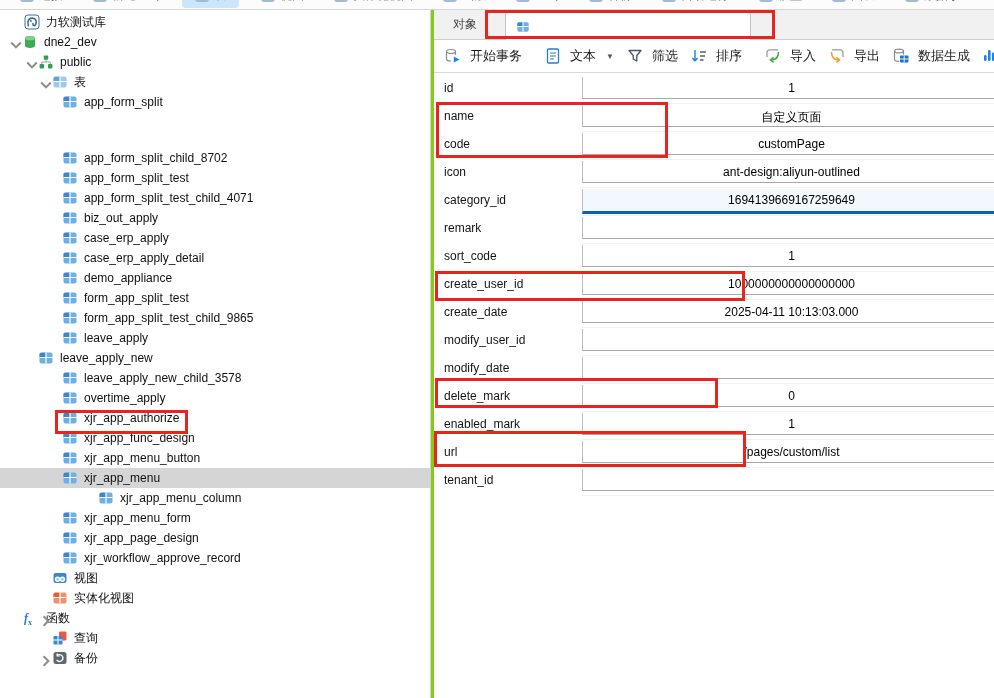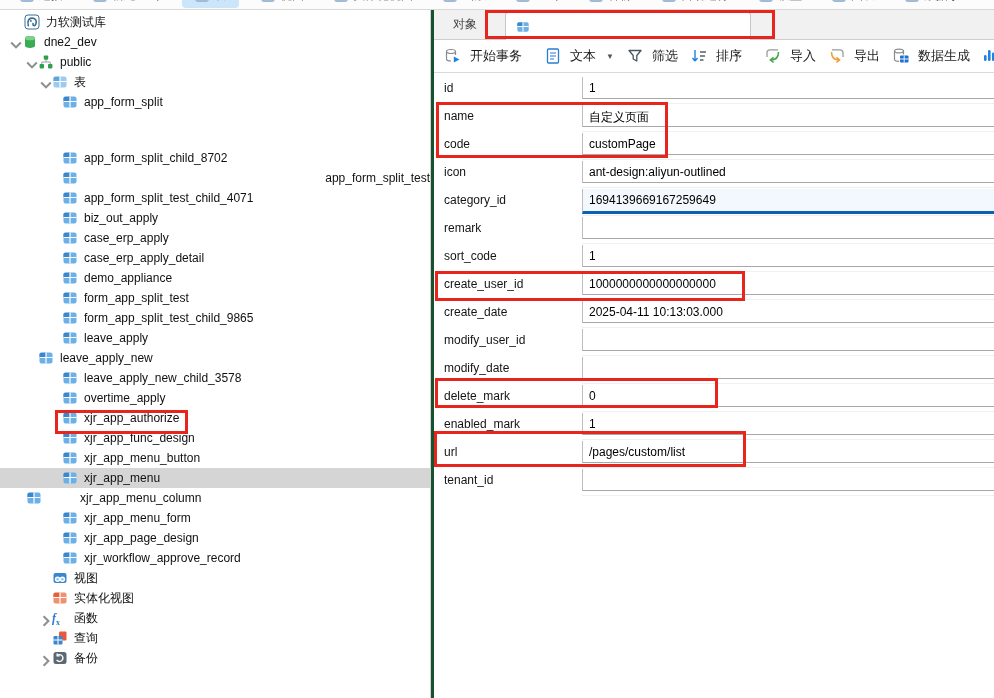--- a/index.html
+++ b/index.html
@@ -1,16 +1,16 @@
 <!DOCTYPE html>
 <html><head>
 <meta charset="utf-8">
 <style>
   html,body{margin:0;padding:0;background:#fff;}
-  #canvas{position:relative;width:994px;height:698px;background:#14532d;overflow:hidden;
+  #canvas{position:relative;width:994px;height:698px;background:#84cc16;overflow:hidden;
           font-family:"Liberation Sans","DejaVu Sans",sans-serif;color:#111;}
 
   
   .top-strip{position:absolute;left:0;top:0;width:100%;height:10px;background:#fcfcfc;
              border-bottom:1px solid #d8d8d8;overflow:hidden;box-sizing:border-box;}
   .tt-row{display:flex;align-items:center;gap:14px;padding-left:12px;margin-top:-20px;height:30px;}
   .tt-item{display:flex;align-items:center;gap:5px;font-size:12px;color:#222;
            padding:4px 8px;border-radius:4px;white-space:nowrap;}
   .tt-item.active{background:#cbe6fa;padding:4px 13px;}
   .tt-ic{width:14px;height:14px;border-radius:3px;background:linear-gradient(#cfdded,#9db8d4);flex:0 0 14px;}
@@ -40,21 +40,21 @@
   .tab .ic{width:14px;height:14px;flex:0 0 14px;}
 
   .toolbar{height:33px;display:flex;align-items:center;padding-left:4px;
            border-bottom:1px solid #d9d9d9;box-sizing:border-box;background:#fff;}
   .tb-btn{display:flex;align-items:center;gap:8px;font-size:13px;color:#1b1b1b;
           padding:3px 6px;border-radius:3px;white-space:nowrap;}
   .tb-btn .ic{width:18px;height:18px;flex:0 0 18px;}
   .tb-sep{width:1px;height:20px;background:#dcdcdc;margin:0 5px;}
   .caret{font-size:8px;color:#555;margin-left:2px;}
 
-  .fields{position:relative;padding-top:3px;}
+  .fields{position:relative;padding-top:3px;text-align:center;}
   .field-row{position:relative;height:28px;}
   .f-underlay{position:absolute;left:148px;right:0;bottom:0;height:1px;background:#f0f0f0;}
   .f-label{position:absolute;left:10px;top:5px;font-size:12px;color:#141414;}
   .f-value{position:absolute;left:148px;right:0;top:1px;height:22px;box-sizing:border-box;
            border-bottom:1px solid #a8a8a8;border-left:1px solid #bdbdbd;font-size:12px;color:#000;
            padding:4px 0 0 6px;white-space:nowrap;overflow:hidden;}
   .f-value.focused{background:#f2f8fd;border-bottom:3px solid #0b62b1;height:25px;}
 
   
   .redbox{position:absolute;border:3px solid #e8251d;box-sizing:border-box;z-index:40;pointer-events:none;}
@@ -185,21 +185,21 @@
       <div class="tree-row" style="padding-left: 62px; margin-top: 36px;">
         <span class="ic">
           <svg viewBox="0 0 16 16">
             <rect x="1.5" y="2.5" width="13" height="11" rx="2" fill="#6cb0e8"></rect>
             <path d="M1.5 7.5 L8 7.5 L8 2.8 L3 2.8 C2 2.8 1.5 3.5 1.5 4.5 Z" fill="#3c87cc"></path>
             <path d="M1.5 7.5 L14.5 7.5 M8 2.5 L8 13.5" stroke="#fff" stroke-width="1.2" fill="none"></path>
           </svg>
         </span>
         <span class="lbl">app_form_split_child_8702</span>
       </div>
-      <div class="tree-row" style="padding-left: 62px; justify-content: space-between;">
+      <div class="tree-row" style="padding-left: 62px;">
         <span class="ic">
           <svg viewBox="0 0 16 16">
             <rect x="1.5" y="2.5" width="13" height="11" rx="2" fill="#6cb0e8"></rect>
             <path d="M1.5 7.5 L8 7.5 L8 2.8 L3 2.8 C2 2.8 1.5 3.5 1.5 4.5 Z" fill="#3c87cc"></path>
             <path d="M1.5 7.5 L14.5 7.5 M8 2.5 L8 13.5" stroke="#fff" stroke-width="1.2" fill="none"></path>
           </svg>
         </span>
         <span class="lbl">app_form_split_test</span>
       </div>
       <div class="tree-row" style="padding-left: 62px;">
@@ -345,21 +345,21 @@
       <div class="tree-row selected" style="padding-left: 62px;">
         <span class="ic">
           <svg viewBox="0 0 16 16">
             <rect x="1.5" y="2.5" width="13" height="11" rx="2" fill="#6cb0e8"></rect>
             <path d="M1.5 7.5 L8 7.5 L8 2.8 L3 2.8 C2 2.8 1.5 3.5 1.5 4.5 Z" fill="#3c87cc"></path>
             <path d="M1.5 7.5 L14.5 7.5 M8 2.5 L8 13.5" stroke="#fff" stroke-width="1.2" fill="none"></path>
           </svg>
         </span>
         <span class="lbl">xjr_app_menu</span>
       </div>
-      <div class="tree-row" style="padding-left: 26px; gap: 32px;">
+      <div class="tree-row" style="padding-left: 98px;">
         <span class="ic">
           <svg viewBox="0 0 16 16">
             <rect x="1.5" y="2.5" width="13" height="11" rx="2" fill="#6cb0e8"></rect>
             <path d="M1.5 7.5 L8 7.5 L8 2.8 L3 2.8 C2 2.8 1.5 3.5 1.5 4.5 Z" fill="#3c87cc"></path>
             <path d="M1.5 7.5 L14.5 7.5 M8 2.5 L8 13.5" stroke="#fff" stroke-width="1.2" fill="none"></path>
           </svg>
         </span>
         <span class="lbl">xjr_app_menu_column</span>
       </div>
       <div class="tree-row" style="padding-left: 62px;">
@@ -407,21 +407,21 @@
       <div class="tree-row" style="padding-left: 52px;">
         <span class="ic">
           <svg viewBox="0 0 16 16">
             <rect x="1.5" y="2.5" width="13" height="11" rx="2" fill="#f0906e"></rect>
             <path d="M1.5 7.5 L8 7.5 L8 2.8 L3 2.8 C2 2.8 1.5 3.5 1.5 4.5 Z" fill="#e2603a"></path>
             <path d="M1.5 7.5 L14.5 7.5 M8 2.5 L8 13.5" stroke="#fff" stroke-width="1.2" fill="none"></path>
           </svg>
         </span>
         <span class="lbl">实体化视图</span>
       </div>
-      <div class="tree-row" style="padding-left: 52px;">
+      <div class="tree-row" style="padding-left: 24px;">
         <span class="ic chev" style="left: 38px;">
           <svg viewBox="0 0 10 10">
             <path d="M3.5 2 L6.5 5 L3.5 8" stroke="#8f8f8f" stroke-width="1.3" fill="none"></path>
           </svg>
         </span>
         <span class="ic"><span class="fx-ic">f<sub>x</sub></span></span>
         <span class="lbl">函数</span>
       </div>
       <div class="tree-row" style="padding-left: 52px;">
         <span class="ic">

